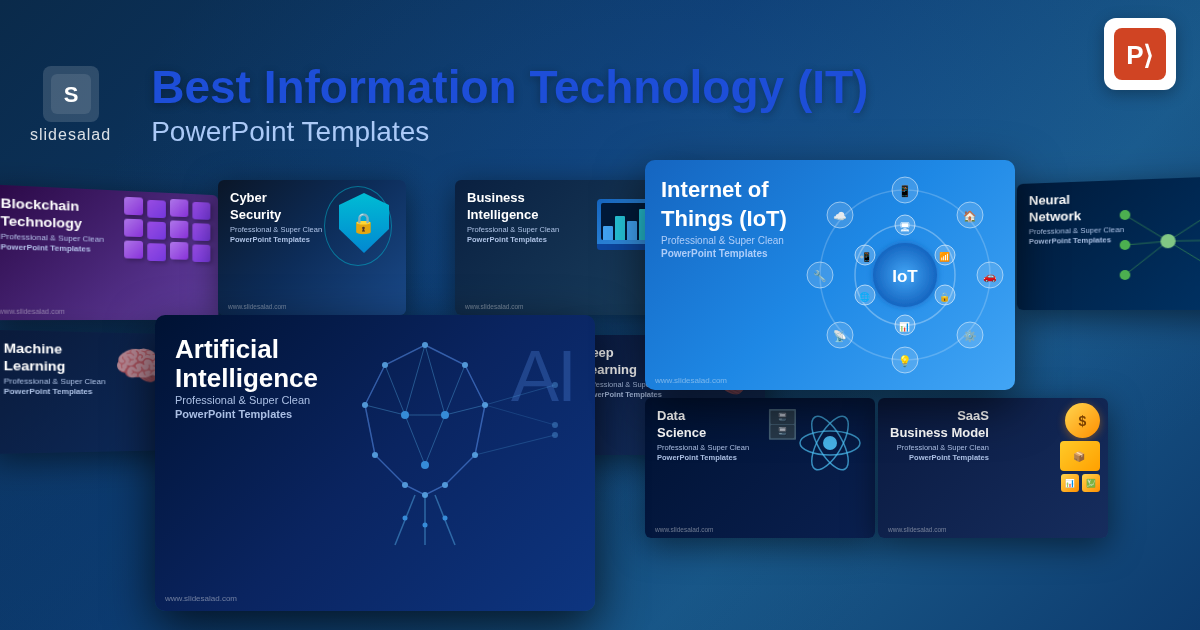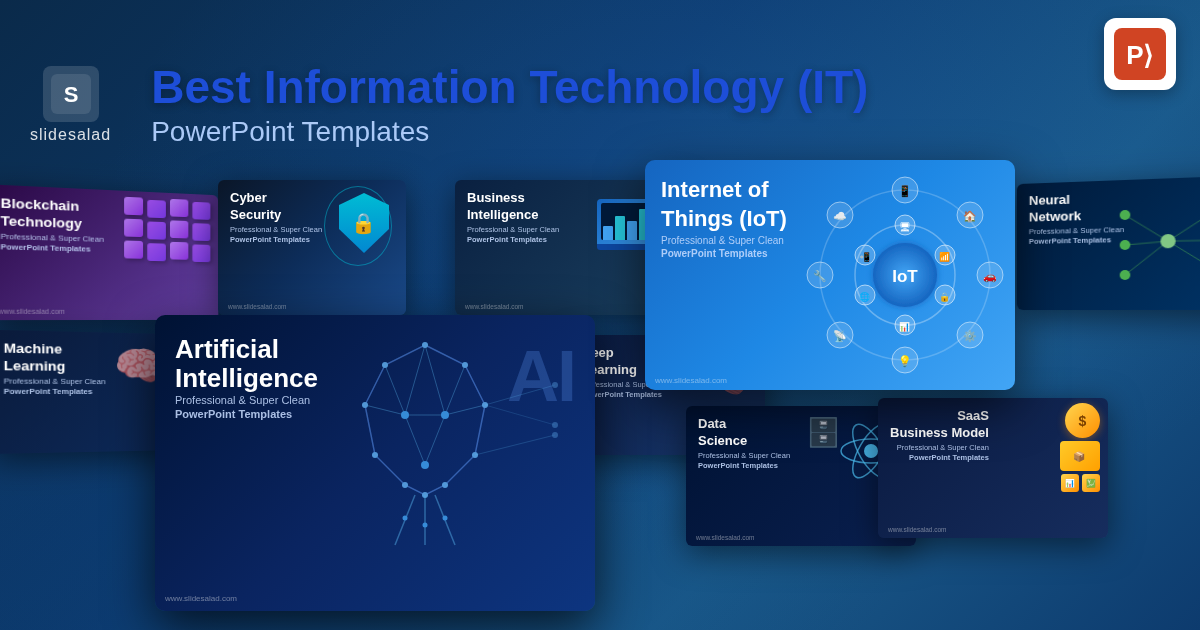--- a/index.html
+++ b/index.html
@@ -163,25 +163,24 @@
       box-shadow: 0 16px 48px rgba(0,0,0,0.7);
     }
     
     .s-dl {
       left: 570px; top: 165px;
       width: 195px; height: 120px;
       background: linear-gradient(135deg, #0a1a40 0%, #1a3a70 100%);
     }
     
     .s-ds {
-      left: 645px; top: 236px;
+      left: 645px; top: 228px;
       width: 230px; height: 140px;
       background: linear-gradient(135deg, #001233 0%, #0a2050 100%);
       z-index: 8;
-      margin-left: 41px;
     }
     
     .s-saas {
       left: 878px; top: 228px;
       width: 230px; height: 140px;
       background: linear-gradient(135deg, #0a1a40 0%, #162d5e 100%);
       z-index: 8;
       text-align: right;
     }
 
@@ -351,21 +350,21 @@
       top: 20px;
       width: 280px;
       height: 220px;
       overflow: hidden;
     }
     .ai-big-label {
       position: absolute;
       right: 20px;
       top: 20px;
       font-size: 72px;
-      font-weight: 700;
+      font-weight: 400;
       color: rgba(100,160,255,0.25);
       letter-spacing: -2px;
     }
 
     
     .network-visual {
       position: absolute;
       right: 5px; top: 5px;
       width: 120px; height: 115px;
       overflow: hidden;

